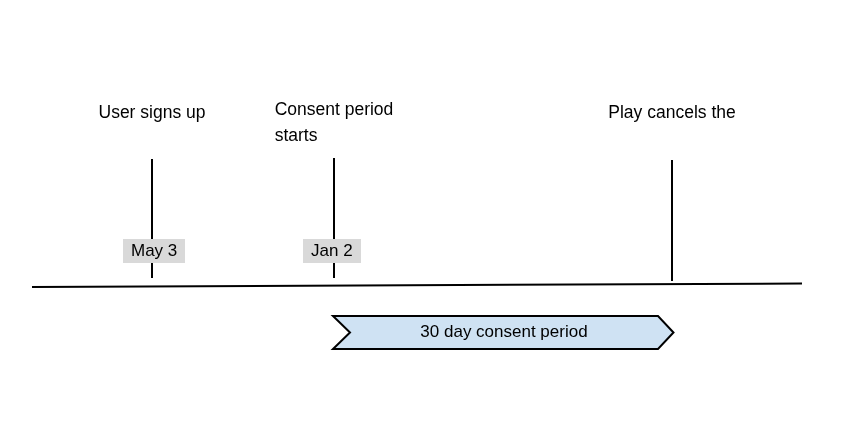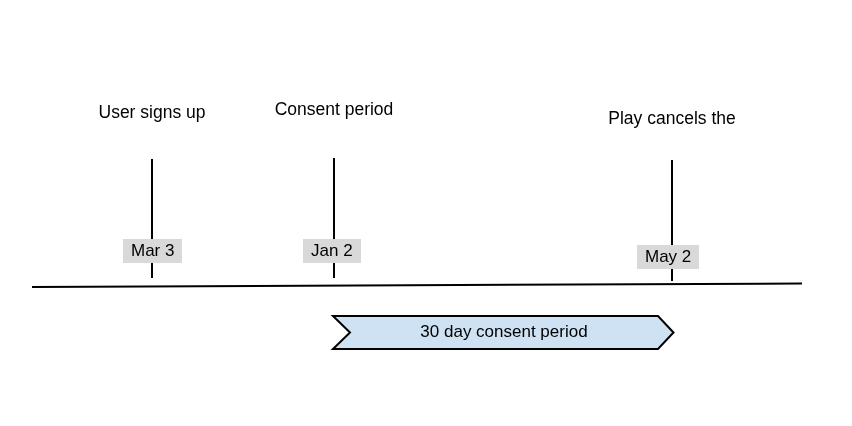--- a/index.html
+++ b/index.html
@@ -70,33 +70,33 @@
 </head>
 <body>
 
 <div id="canvas">
 
   <div class="event-title" style="left:152px; top:99px;">
     <div>User signs up</div>
     <div></div>
   </div>
   <div class="tick" style="left:151px; top:159px; height:119px;"></div>
-  <div class="date-badge" style="left:123px; top:239px;">Mar 3</div>
+  <div class="date-badge" style="left:123px; top:239px;">May 3</div>
 
   <div class="event-title" style="left:334px; top:96px;">
     <div>Consent period</div>
+    <div>starts</div>
   </div>
   <div class="tick" style="left:333px; top:158px; height:120px;"></div>
   <div class="date-badge" style="left:303px; top:239px;">Jan 2</div>
 
-  <div class="event-title" style="left:672px; top:105px;">
+  <div class="event-title" style="left:672px; top:99px;">
     <div>Play cancels the</div>
   </div>
   <div class="tick z2" style="left:671px; top:160px; height:121px;"></div>
-  <div class="date-badge" style="left:637px; top:245px;">May 2</div>
 
   <svg id="vector-layer" viewBox="0 0 852 426">
     <line x1="32" y1="287" x2="802" y2="283.5" stroke="#000000" stroke-width="2"></line>
     <polygon points="333,316 658,316 673.5,332.5 658,349 333,349 350,332.5" stroke-width="2" stroke-linejoin="miter" stroke="#000000" fill="#cfe2f3"></polygon>
   </svg>
 
   <div class="banner-label">30 day consent period</div>
 
 </div>
 

